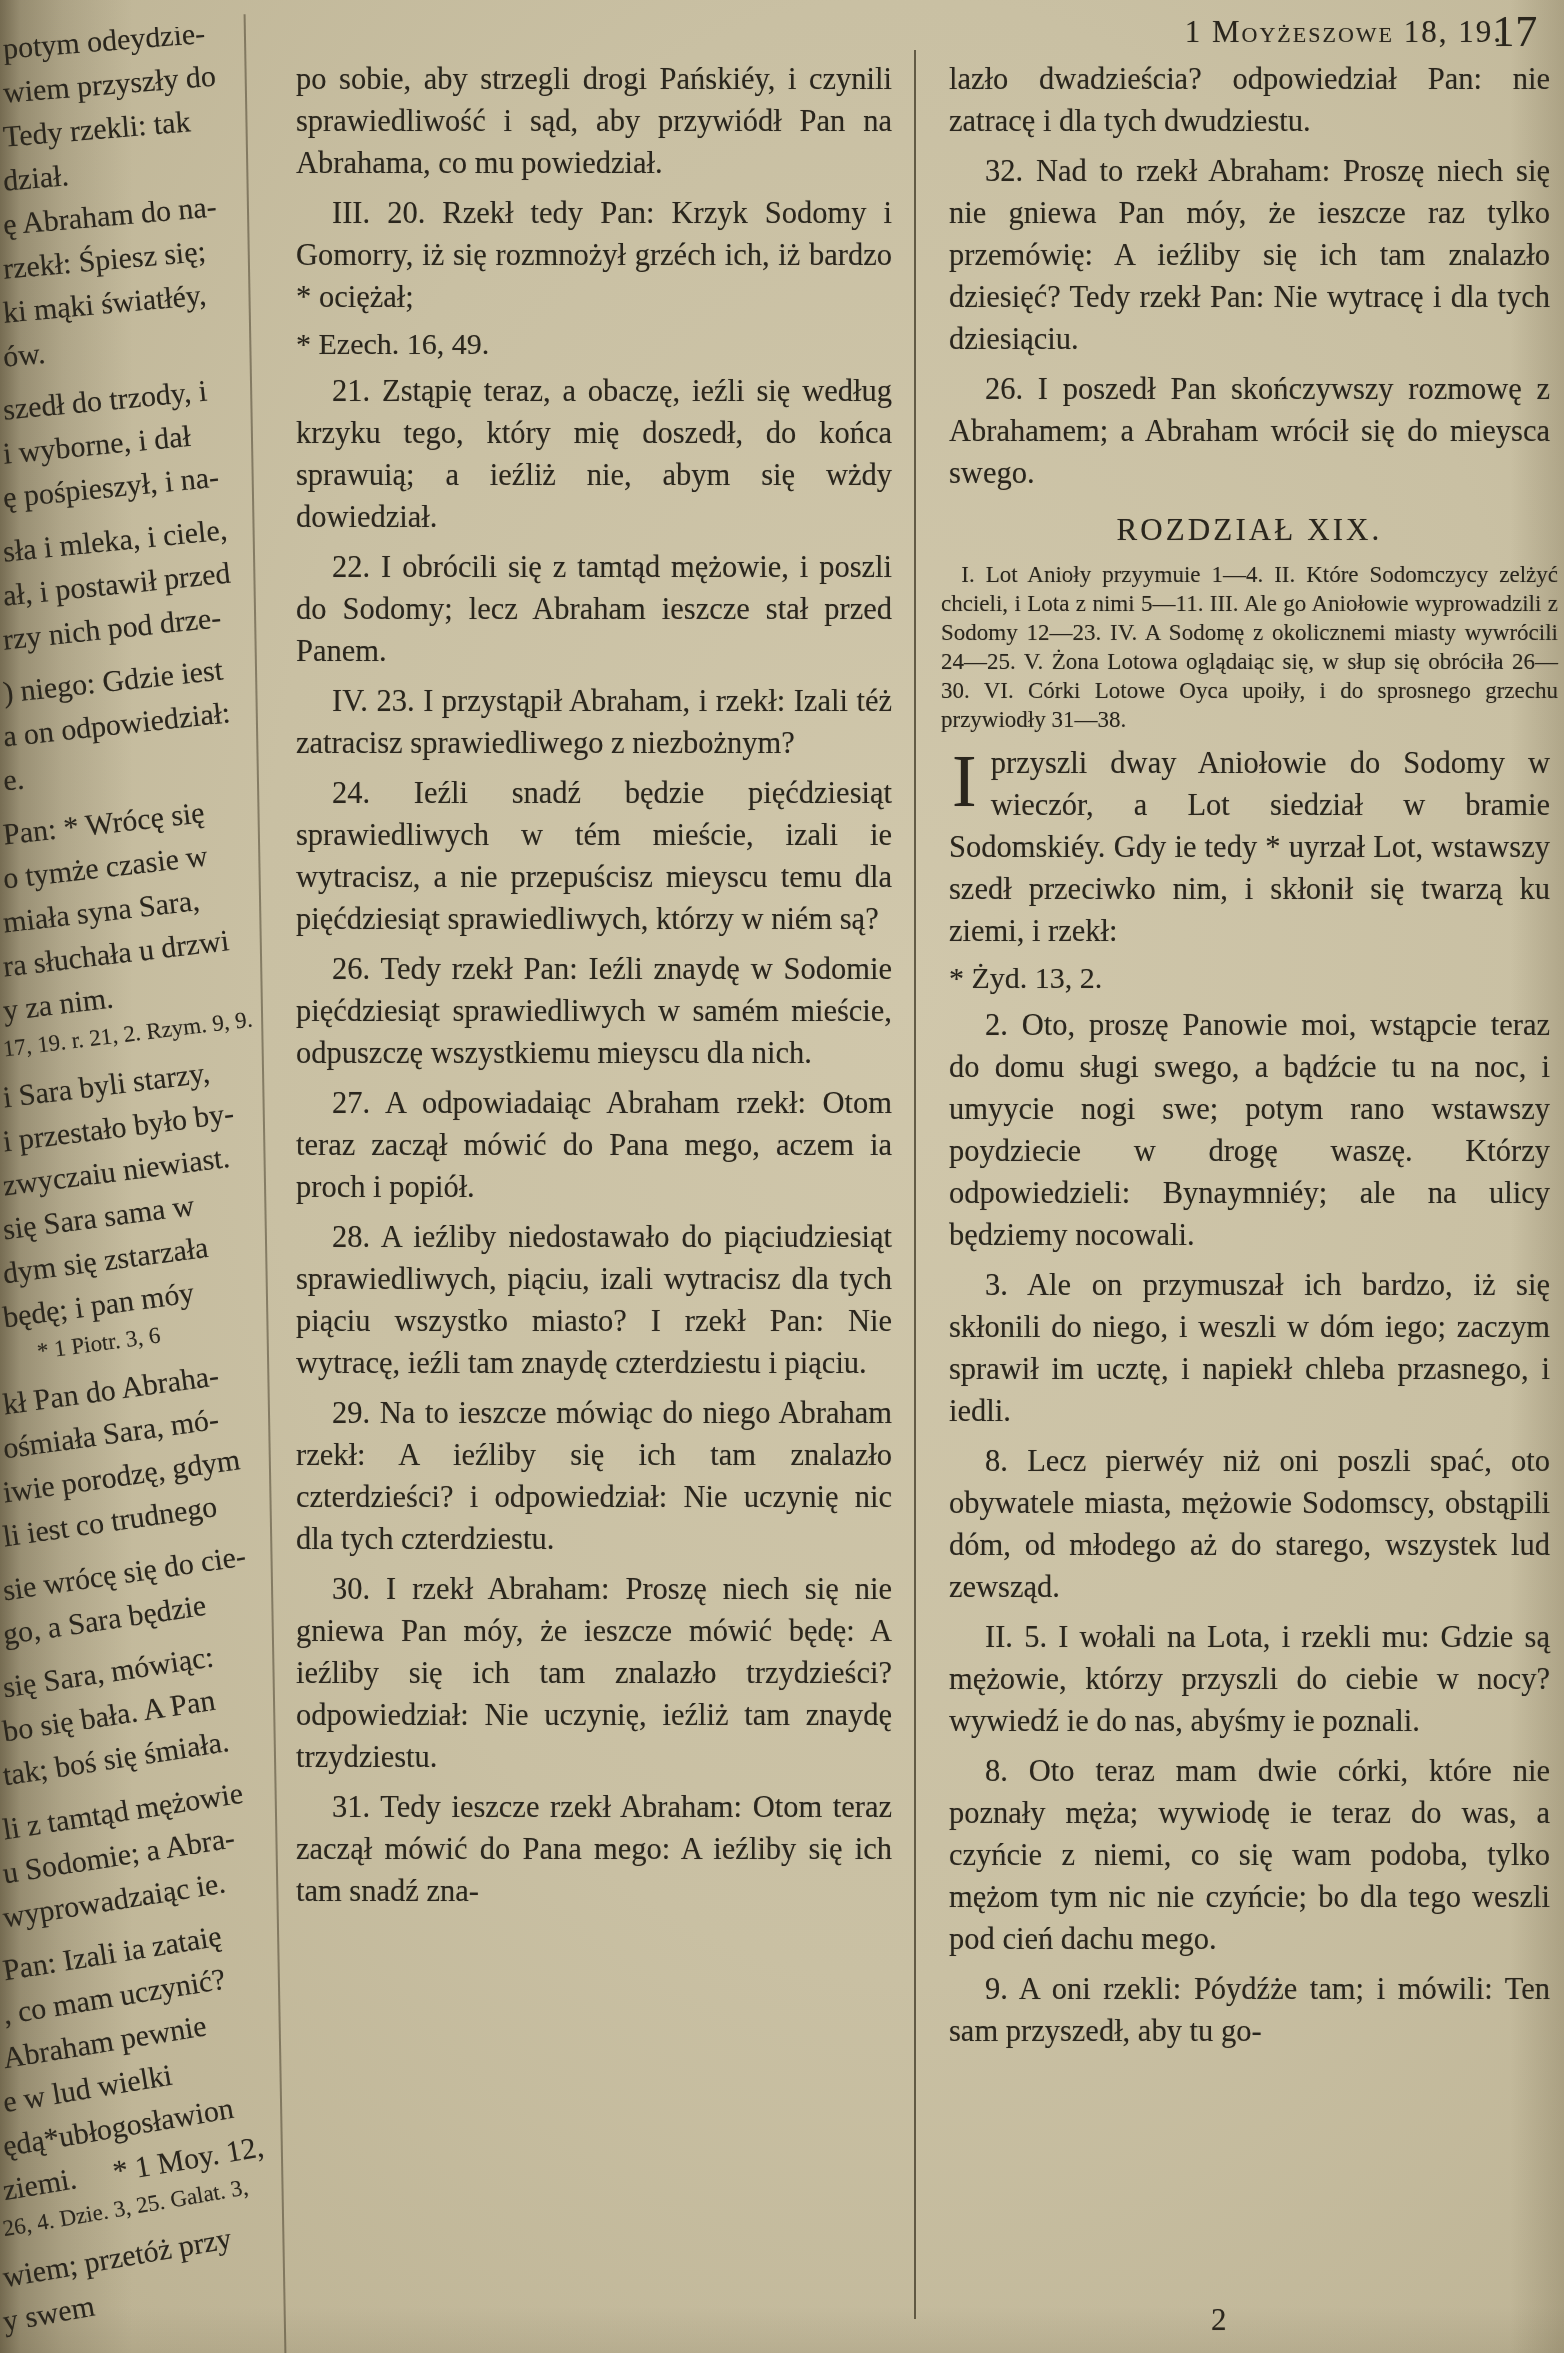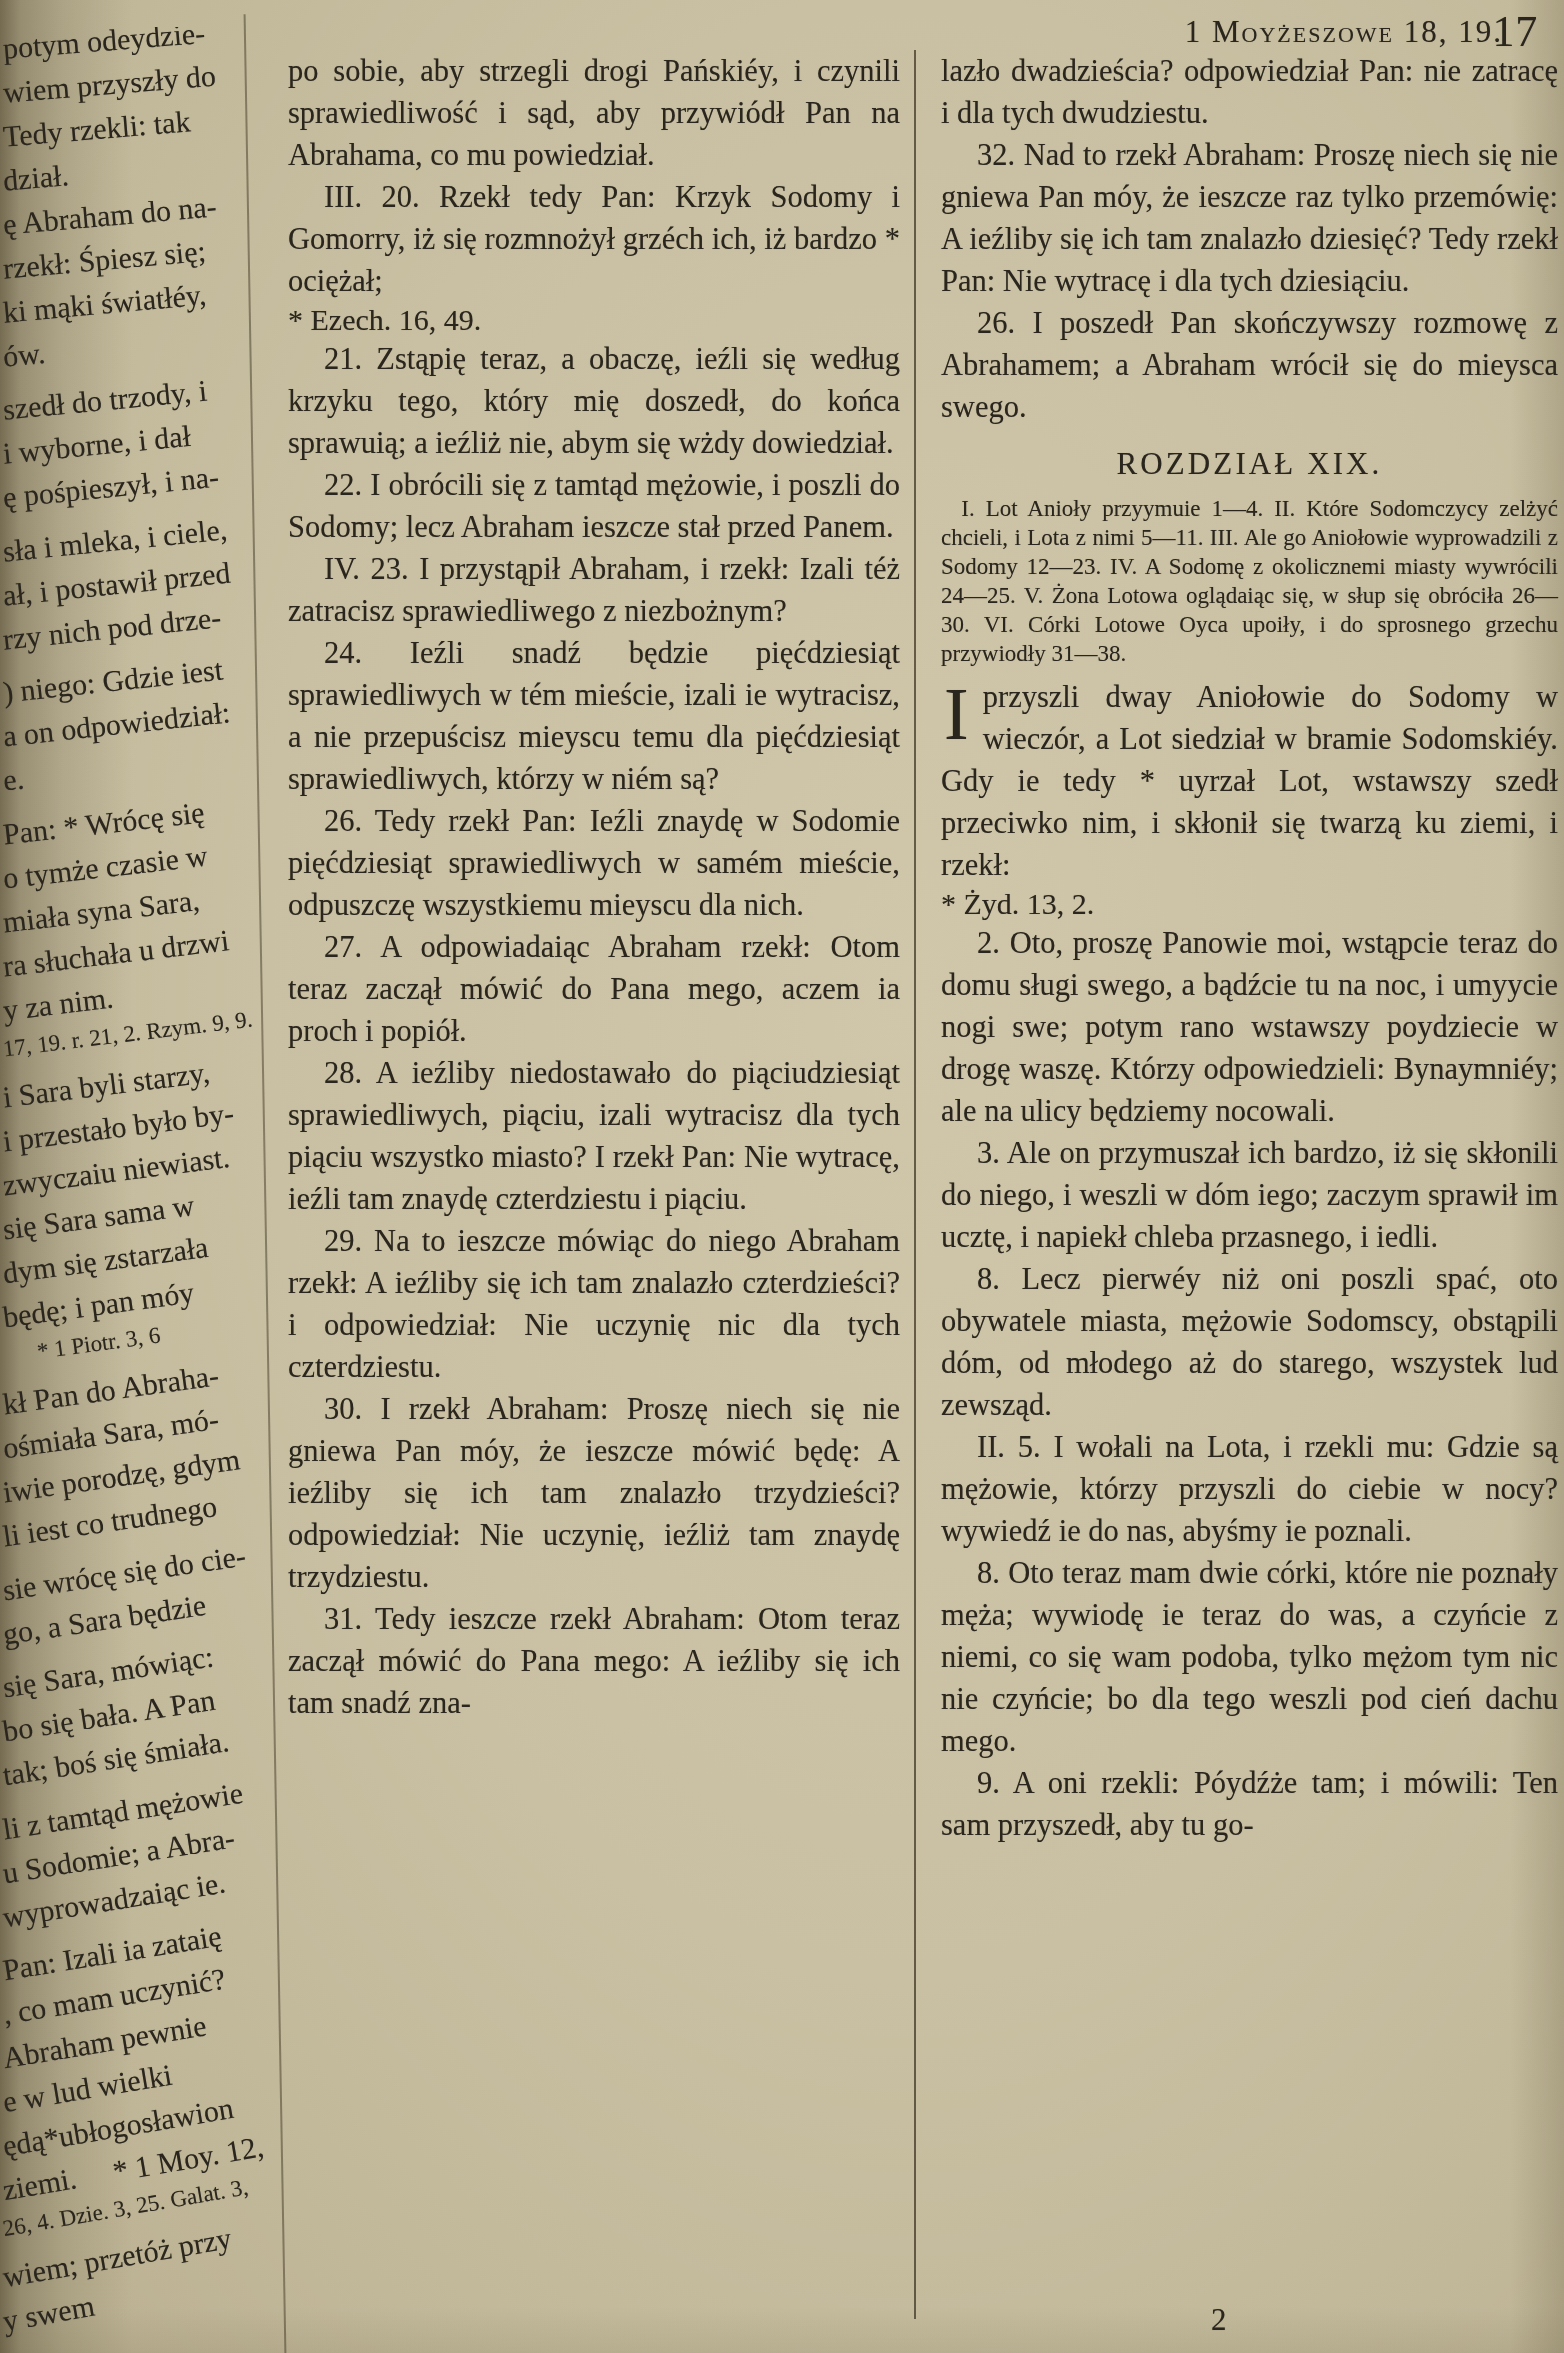--- a/index.html
+++ b/index.html
@@ -41,21 +41,21 @@
   .frag-gap{margin-top:9.4px;}
 
   
   .rule{position:absolute;background:var(--rule);}
   .rule-left{left:264px;top:14px;width:2.3px;height:2340px;opacity:.5;transform:rotate(-1deg);}
   .rule-mid{left:914px;top:50px;width:2.3px;height:2269px;opacity:.75;}
 
   
   .col-mid{position:absolute;left:288px;top:50px;width:612px;}
   .col-right{position:absolute;left:941px;top:50px;width:617px;}
-  .col p{margin:0;font-size:30.5px;line-height:42px;text-align:justify;}
+  .col p{margin:8px;font-size:30.5px;line-height:42px;text-align:justify;}
   .col p.verse{text-indent:36px;}
   .col p.cont{text-indent:0;}
   .col p.fnote{font-size:30px;line-height:36px;padding-right:55px;text-indent:0;}
   .col p.heading{
     text-align:center;text-indent:0;font-size:31px;line-height:38px;
     letter-spacing:3.1px;margin:17px 0 11px 0;
   }
   .col p.summary{font-size:23px;line-height:29px;text-indent:20.3px;margin:0 0 7.8px 0;}
   .col p.opening{text-indent:0;}
   .col p.opening .initial{

